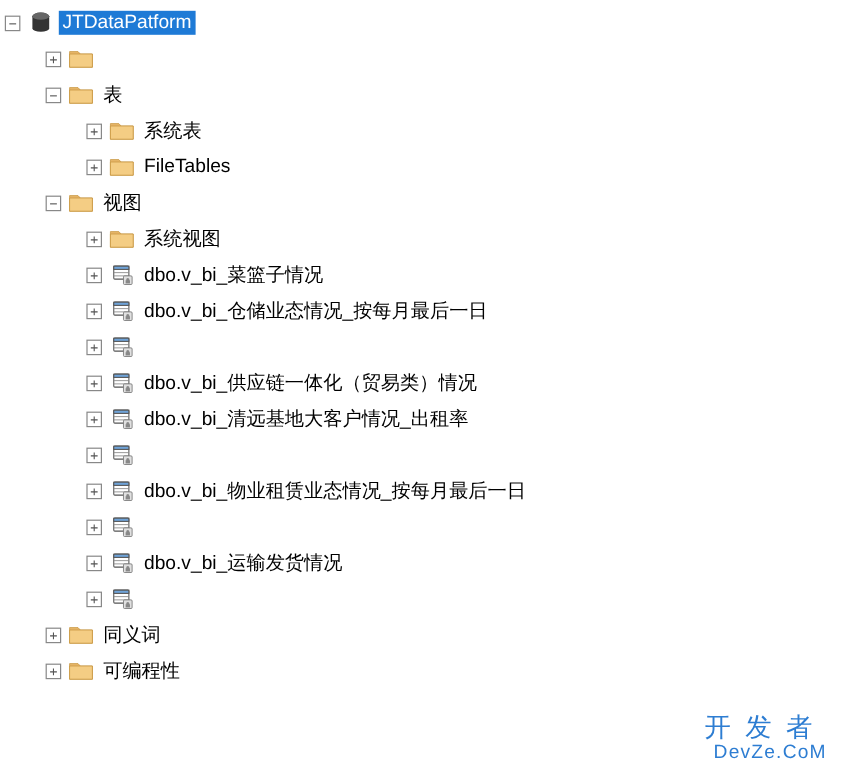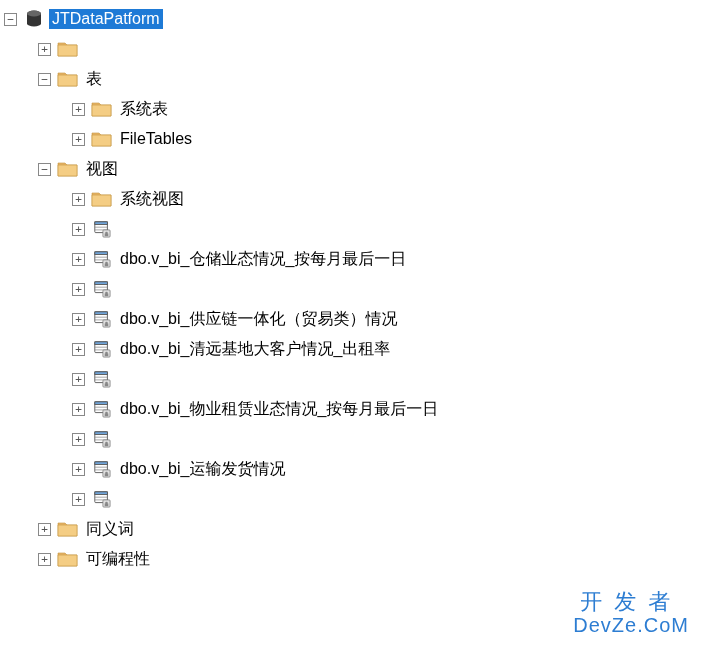--- a/index.html
+++ b/index.html
@@ -39,25 +39,25 @@
     .indent { display: inline-block; flex-shrink: 0; }
     .icon { width: 22px; height: 20px; margin-right: 4px; flex-shrink: 0; display: flex; align-items: center; justify-content: center; }
     .label { padding: 1px 3px; }
     .label.selected { background: #1e7ad6; color: #fff; }
     .watermark {
       position: absolute;
       bottom: 8px;
       right: 14px;
       color: #2d7dd2;
       font-family: "Segoe UI", Arial, sans-serif;
-      text-align: center;
+      text-align: right;
       line-height: 1.15;
     }
     .watermark .line1 { font-size: 22px; letter-spacing: 12px; }
-    .watermark .line2 { font-size: 20px; letter-spacing: 1px; }
+    .watermark .line2 { font-size: 16px; letter-spacing: 1px; }
   </style>
 </head>
 <body>
 
 <div class="tree" id="tree">
     <div class="node">
       <span class="indent" style="width: 0px;"></span>
       <span class="expander">−</span>
       <span class="icon">
         <svg viewBox="0 0 20 20" width="20" height="20">
@@ -140,20 +140,21 @@
         <svg viewBox="0 0 20 20" width="18" height="18">
           <rect x="2" y="2" width="14" height="12" rx="1" fill="#fff" stroke="#555" stroke-width="1"></rect>
           <rect x="2" y="2" width="14" height="3" fill="#6fa3d8" stroke="#555" stroke-width="1"></rect>
           <line x1="2" y1="8" x2="16" y2="8" stroke="#888" stroke-width="0.8"></line>
           <line x1="2" y1="11" x2="16" y2="11" stroke="#888" stroke-width="0.8"></line>
           <rect x="11" y="11" width="8" height="8" rx="1" fill="#e0e0e0" stroke="#777" stroke-width="0.8"></rect>
           <rect x="13.5" y="13" width="3" height="3" rx="1.5" fill="#888"></rect>
           <rect x="13" y="15" width="4" height="3" fill="#888"></rect>
         </svg>
       </span>
+      <span class="label">dbo.v_bi_菜篮子情况</span>
     </div>
     <div class="node">
       <span class="indent" style="width: 68px;"></span>
       <span class="expander">+</span>
       <span class="icon">
         <svg viewBox="0 0 20 20" width="18" height="18">
           <rect x="2" y="2" width="14" height="12" rx="1" fill="#fff" stroke="#555" stroke-width="1"></rect>
           <rect x="2" y="2" width="14" height="3" fill="#6fa3d8" stroke="#555" stroke-width="1"></rect>
           <line x1="2" y1="8" x2="16" y2="8" stroke="#888" stroke-width="0.8"></line>
           <line x1="2" y1="11" x2="16" y2="11" stroke="#888" stroke-width="0.8"></line>

